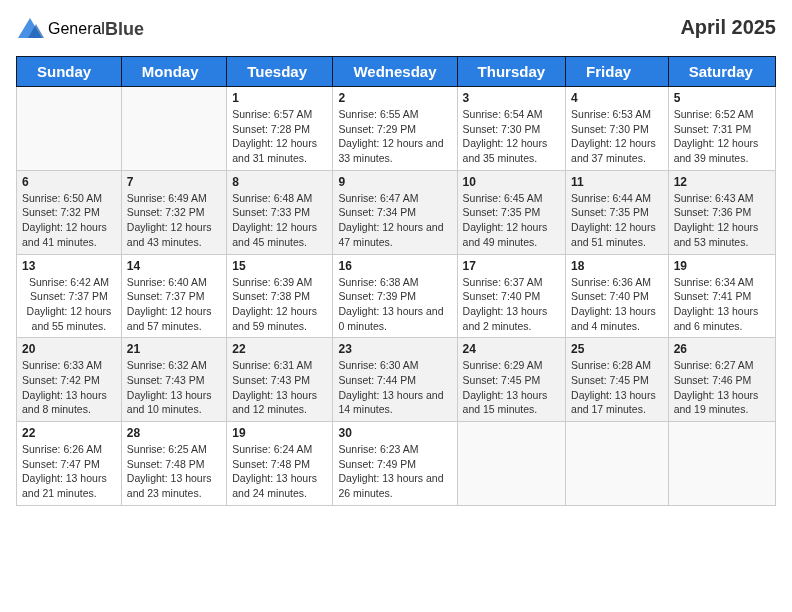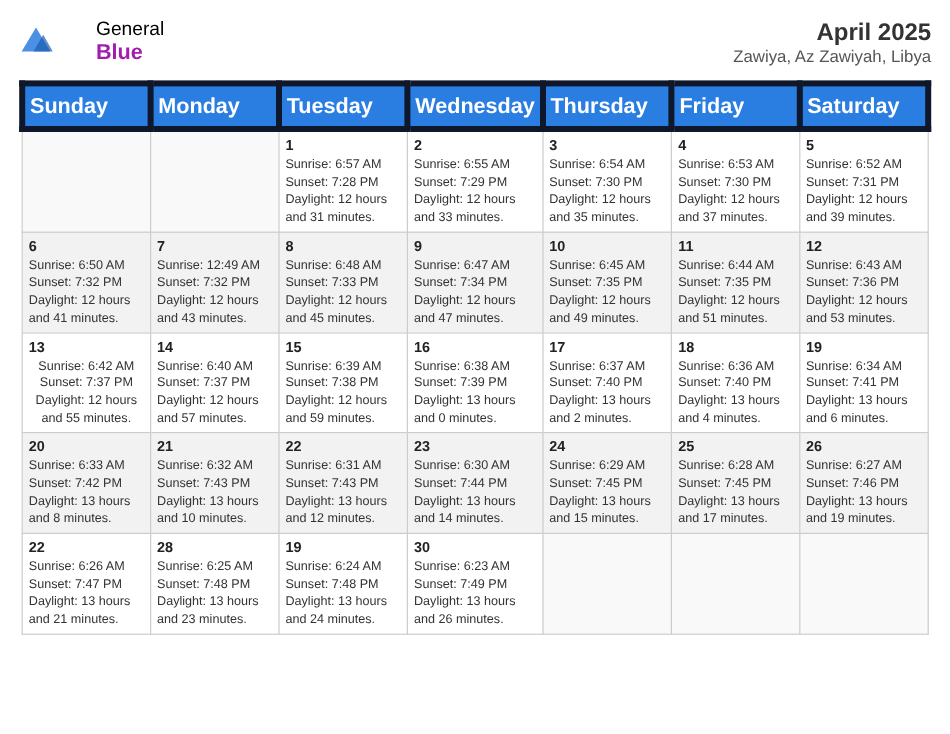--- a/index.html
+++ b/index.html
@@ -16,28 +16,27 @@
       align-items: flex-start;
       margin-bottom: 12px;
     }
     .logo {
       display: flex;
       align-items: center;
       gap: 4px;
     }
     .logo-text {
       display: flex;
-      flex-direction: column;
+      flex-direction: row;
       line-height: 1.1;
-      margin-left: 32px;
     }
     .logo-blue {
       font-size: 18px;
       font-weight: bold;
-      color: #a21caf;
+      color: #404040;
     }
     .logo-icon {
       width: 28px;
       height: 28px;
     }
     .title-block {
       text-align: right;
     }
     .month-title {
       font-size: 20px;
@@ -49,25 +48,25 @@
       color: #555;
     }
     .calendar {
       width: 100%;
       border-collapse: collapse;
       font-size: 11px;
     }
     .calendar th {
       background-color: #2a7de1;
       color: #fff;
-      padding: 6px 4px;
+      padding: 6px 20px;
       text-align: left;
-      font-size: 18px;
+      font-size: 15px;
       font-weight: 600;
-      border: 5px solid #0f172a;
+      border: 1px solid #0f172a;
     }
     .calendar td {
       border: 1px solid #ccc;
       vertical-align: top;
       padding: 4px 5px;
       width: 108px;
       min-height: 80px;
       background: #fff;
     }
     .calendar td.empty {
@@ -97,21 +96,20 @@
       <polygon points="14,2 26,22 2,22" fill="#2a7de1" opacity="0.85"></polygon>
       <polygon points="20,8 28,22 12,22" fill="#1a5cb0" opacity="0.7"></polygon>
     </svg>
     <div class="logo-text">
       <span>General</span>
       <span class="logo-blue">Blue</span>
     </div>
   </div>
   <div class="title-block">
     <div class="month-title">April 2025</div>
-    <div class="location">Zawiya, Az Zawiyah, Libya</div>
   </div>
 </div>
 
 <table class="calendar">
   <thead>
     <tr>
     <th>Sunday</th>
         <th>Monday</th>
         <th>Tuesday</th>
         <th>Wednesday</th>
@@ -157,21 +155,21 @@
       </tr>
       <tr class="row-shaded">
         <td>
           <div class="day-number">6</div>
           <div class="day-detail" style="white-space: pre-line;">Sunrise: 6:50 AM
 Sunset: 7:32 PM
 Daylight: 12 hours and 41 minutes.</div>
         </td>
         <td>
           <div class="day-number">7</div>
-          <div class="day-detail" style="white-space: pre-line;">Sunrise: 12:49 AM
+          <div class="day-detail" style="white-space: pre-line;">Sunrise: 6:49 AM
 Sunset: 7:32 PM
 Daylight: 12 hours and 43 minutes.</div>
         </td>
         <td>
           <div class="day-number">8</div>
           <div class="day-detail" style="white-space: pre-line;">Sunrise: 6:48 AM
 Sunset: 7:33 PM
 Daylight: 12 hours and 45 minutes.</div>
         </td>
         <td>

